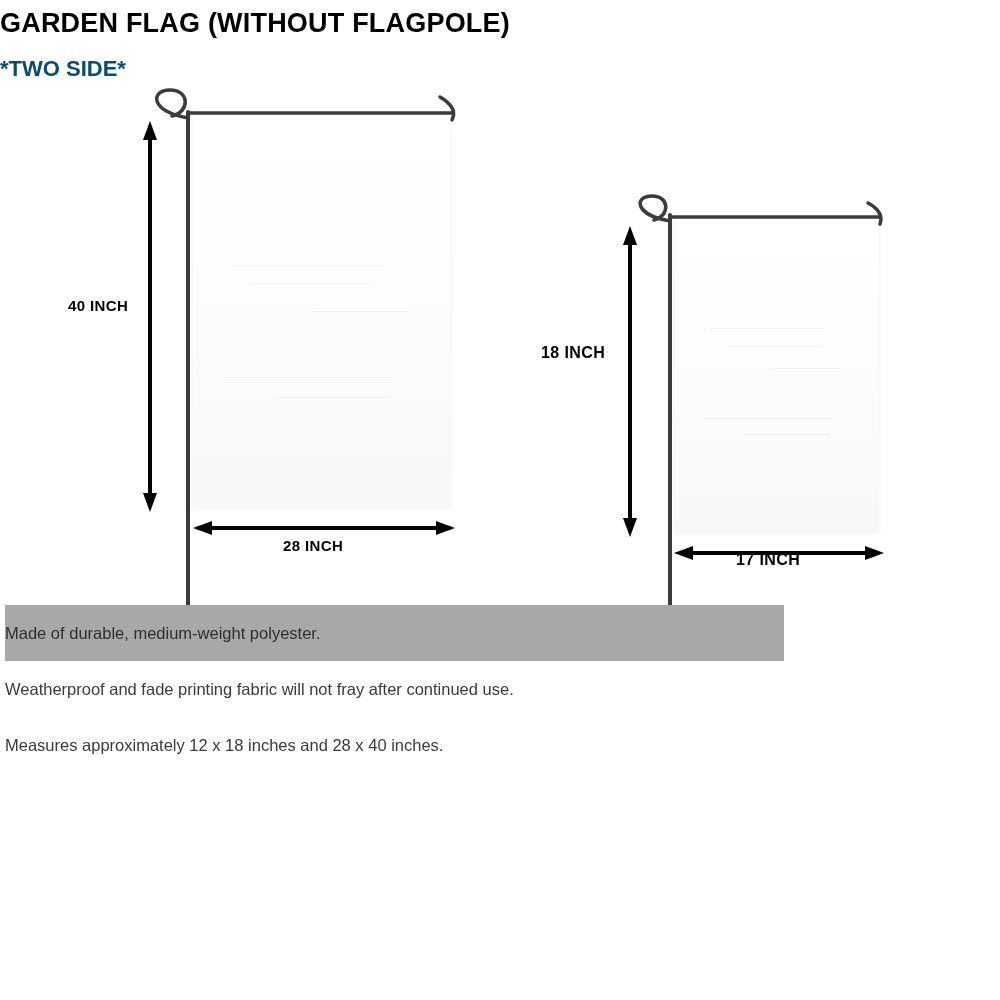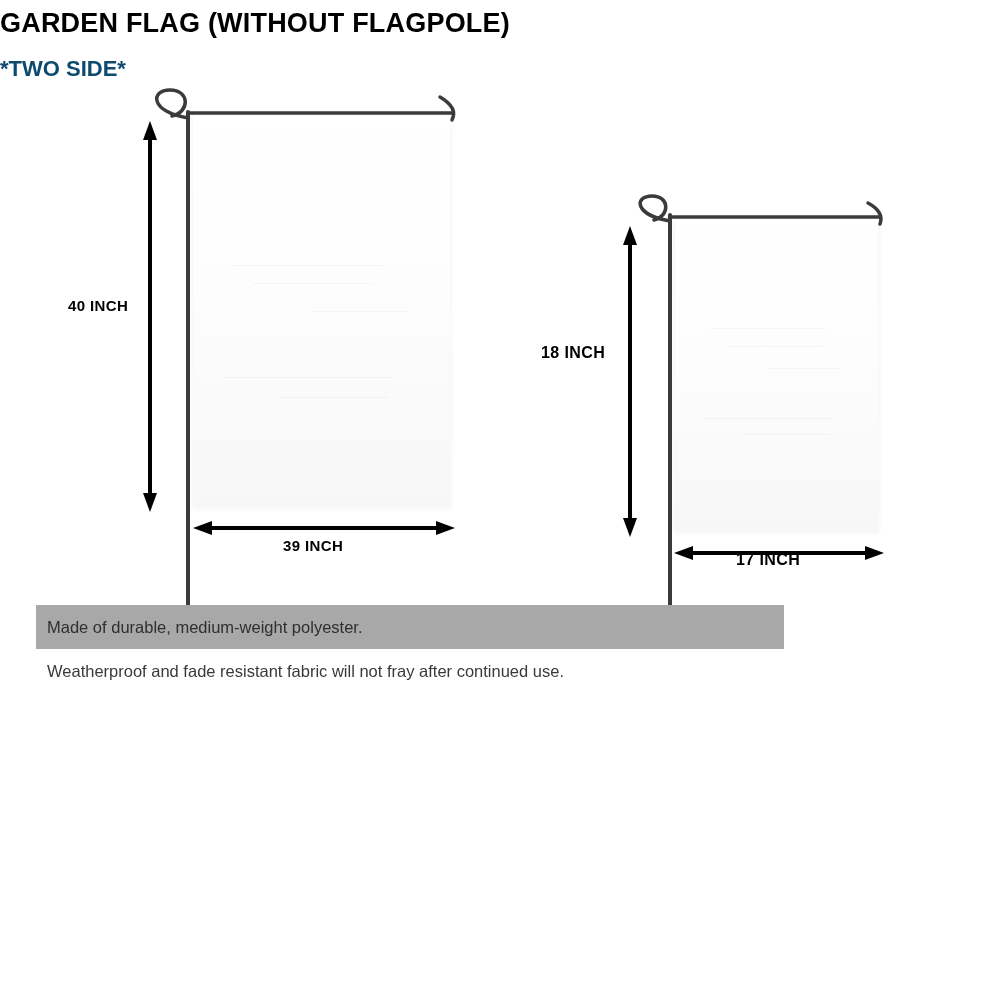--- a/index.html
+++ b/index.html
@@ -75,28 +75,26 @@
   .dim-label.small { font-size: 16px; }
 
   
   .features {
     position: absolute;
     left: 5px;
     top: 605px;
     width: 779px;
   }
   .feature-row {
-    height: 44px;
+    height: 56px;
     display: flex;
     align-items: center;
-    padding-left: 11px;
     box-sizing: border-box;
     font-size: 16.5px;
     color: #3a3a3a;
-    margin-left: 31px;
   }
   .feature-row.shaded { background: #a8a8a8; color: #2f2f2f; }
   .feature-row.plain { background: #ffffff; }
 </style>
 </head>
 <body>
 
 <div class="title-block">
   <div class="title-main">GARDEN FLAG (WITHOUT FLAGPOLE)</div>
   <div class="title-sub">*TWO SIDE*</div>
@@ -127,21 +125,21 @@
       <line x1="150" y1="133" x2="150" y2="500" stroke="#000000" stroke-width="4"></line>
       <polygon points="150,121 143,140 157,140" fill="#000000"></polygon>
       <polygon points="150,512 143,493 157,493" fill="#000000"></polygon>
 
       <line x1="205" y1="528" x2="443" y2="528" stroke="#000000" stroke-width="4"></line>
       <polygon points="193,528 212,521 212,535" fill="#000000"></polygon>
       <polygon points="455,528 436,521 436,535" fill="#000000"></polygon>
     </svg>
 
     <div class="dim-label" style="left:68px; top:297px;">40 INCH</div>
-    <div class="dim-label" style="left:283px; top:537px;">39 INCH</div>
+    <div class="dim-label" style="left:283px; top:537px;">28 INCH</div>
   </div>
 
   <div class="flag-group" style="left:500px; top:0; width:500px; height:620px;">
 
     <div class="flag-cloth" style="left:175px; top:218px; width:203px; height:314px;">
       <div class="fold" style="left:35px; top:110px; width:115px;"></div>
       <div class="fold" style="left:52px; top:128px; width:95px;"></div>
       <div class="fold" style="left:28px; top:200px; width:130px;"></div>
       <div class="fold" style="left:70px; top:216px; width:85px;"></div>
       <div class="fold" style="left:95px; top:150px; width:70px;"></div>
@@ -165,15 +163,18 @@
     <div class="dim-label small" style="left:41px; top:344px;">18 INCH</div>
     <div class="dim-label small" style="left:236px; top:551px;">17 INCH</div>
   </div>
 </div>
 
 <div class="features">
   <div class="feature-row shaded">
     <span>Made of durable, medium-weight polyester.</span>
   </div>
   <div class="feature-row plain">
-    <span>Weatherproof and fade resistant fabric will not fray after continued use.</span>
+    <span>Weatherproof and fade printing fabric will not fray after continued use.</span>
+  </div>
+  <div class="feature-row plain">
+    <span>Measures approximately 12 x 18 inches and 28 x 40 inches.</span>
   </div>
 </div>
 
 </body></html>

